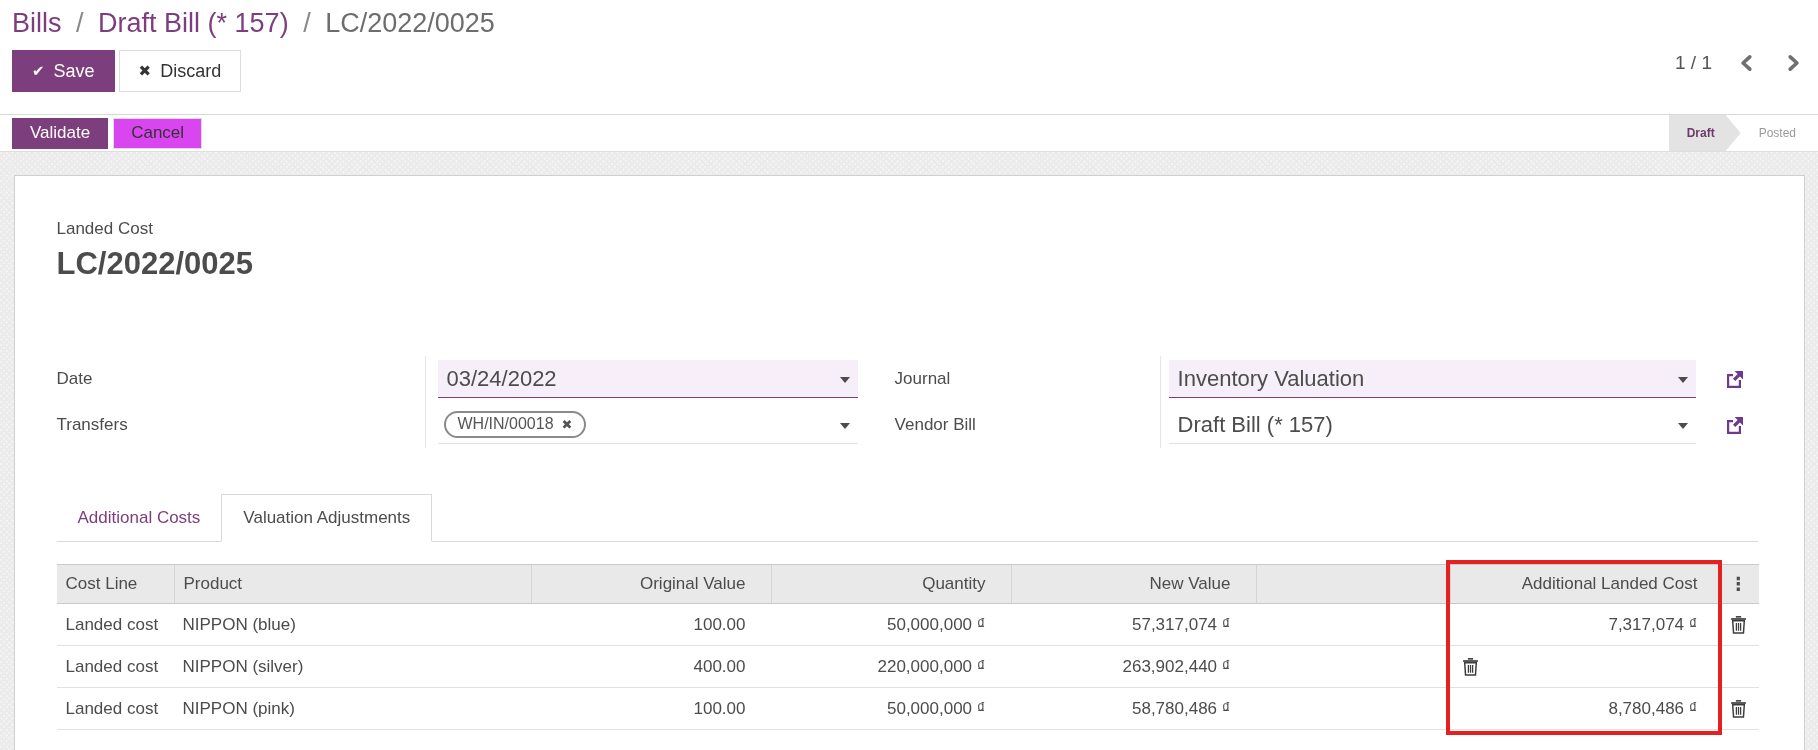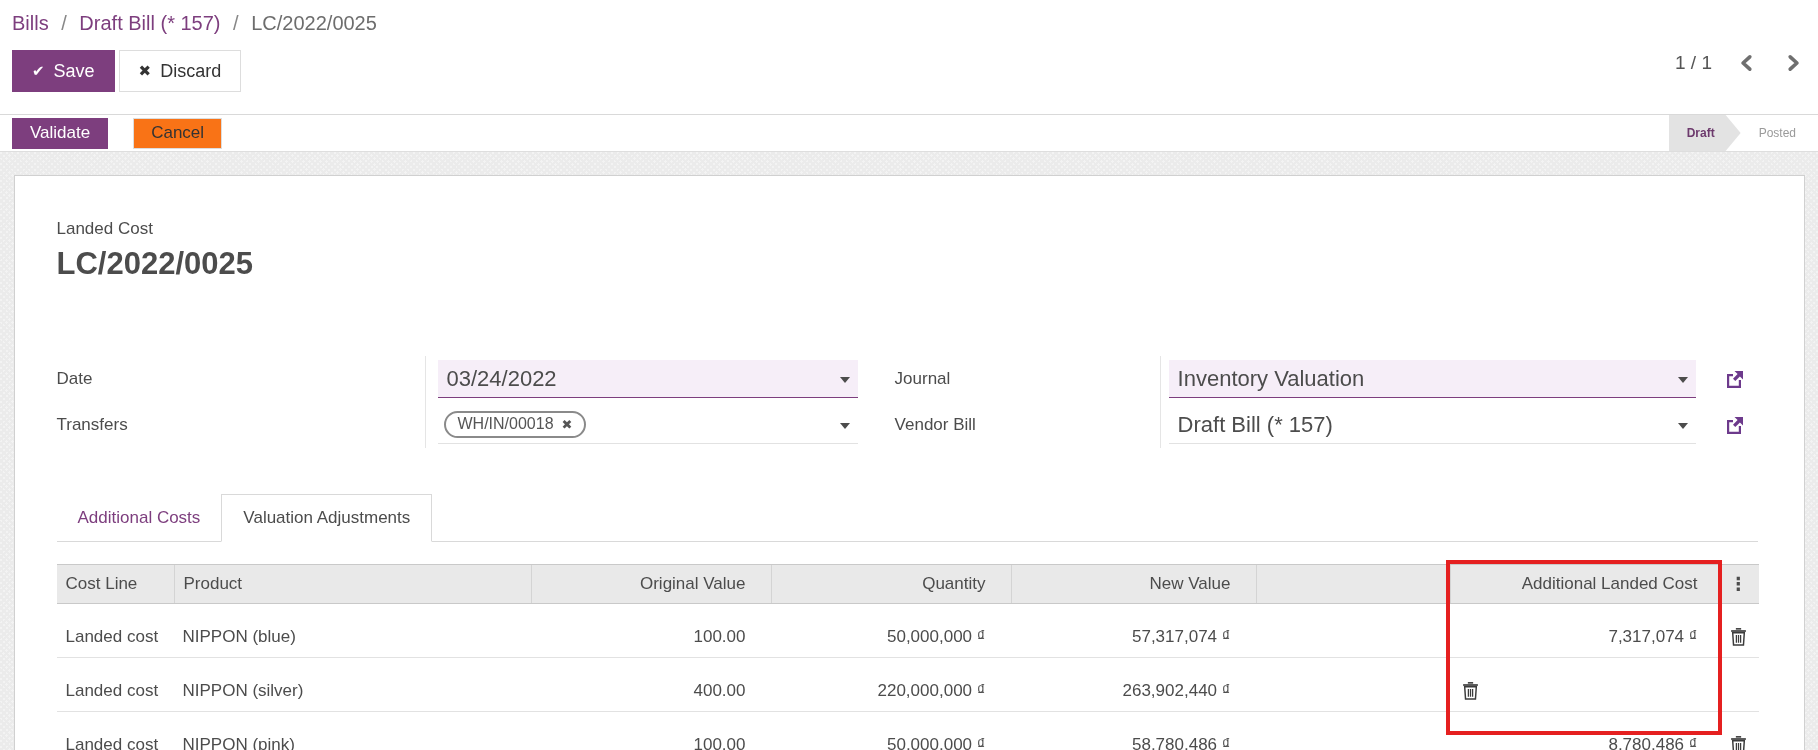--- a/index.html
+++ b/index.html
@@ -5,40 +5,40 @@
   * { box-sizing: border-box; margin: 0; padding: 0; }
   html,body { width:1818px; height:750px; overflow:hidden; }
   body {
     font-family: "Liberation Sans", "DejaVu Sans", sans-serif;
     color:#4c4c4c; background:#fff; font-size:17px;
   }
   .page { width:1818px; height:750px; display:flex; flex-direction:column; }
 
   
   .control-panel { background:#fff; border-bottom:1px solid #d9d9d9; padding:8px 14px 0 12px; height:115px; position:relative; }
-  .breadcrumb { font-size:20px; line-height:30px; white-space:nowrap; }
+  .breadcrumb { font-size:27px; line-height:30px; white-space:nowrap; }
   .breadcrumb .bc-link { color:#7d3e7e; cursor:pointer; }
   .breadcrumb .bc-sep { color:#888; padding:0 7px; }
   .breadcrumb .bc-current { color:#6d6d6d; }
   .btn-row { margin-top:12px; display:flex; }
   .btn { display:inline-flex; align-items:center; gap:9px; font-size:18px; height:42px; padding:0 19px; cursor:pointer; border:1px solid transparent; }
   .btn-primary { background:#7d3e7e; color:#fff; border-color:#7d3e7e; }
   .btn-secondary { background:#fff; color:#333; border-color:#ddd; margin-left:4px; }
   .btn .glyph { font-size:15px; }
   .pager { position:absolute; right:16px; top:52px; display:flex; align-items:center; gap:26px; }
   .pager-count { font-size:19px; color:#555; }
   .pager-chevrons { display:flex; gap:28px; }
   .chev { width:18px; height:18px; cursor:pointer; }
 
   
   .status-bar { background:#fff; border-bottom:1px solid #dedede; height:37px; display:flex; align-items:center; justify-content:space-between; }
   .statusbar-buttons { display:flex; align-items:center; padding-left:12px; gap:5px; height:100%; }
   .btn-sm { display:inline-flex; align-items:center; height:31px; padding:0 17px; font-size:17px; cursor:pointer; border:1px solid transparent; }
   .btn-sm.primary { background:#7d3e7e; color:#fff; }
-  .btn-sm.secondary { background:#f97316; color:#333; border-color:#ddd;margin-left:20px; }
+  .btn-sm.secondary { background:#d946ef; color:#333; border-color:#ddd; }
   .stages { display:flex; align-items:center; height:100%; }
   .stage { display:flex; align-items:center; height:100%; font-size:12px; cursor:pointer; }
   .stage.active { background:#e3e3e3; color:#6d3a6d; font-weight:bold; padding:0 26px 0 18px;
     clip-path: polygon(0 0, calc(100% - 15px) 0, 100% 50%, calc(100% - 15px) 100%, 0 100%); }
   .stage.inactive { color:#9a9a9a; padding:0 22px 0 18px; }
 
   
   .content-bg { flex:1; background-color:#f3f3f3;
     background-image: repeating-linear-gradient(45deg, #ebebeb 0 2px, transparent 2px 4px),
                       repeating-linear-gradient(-45deg, #ebebeb 0 2px, transparent 2px 4px);
@@ -72,21 +72,21 @@
   .ext-link { margin-left:26px; cursor:pointer; display:flex; align-items:center; }
 
   
   .tab-bar { display:flex; align-items:flex-end; margin-top:45px; border-bottom:1px solid #d9d9d9; height:49px; }
   .tab { font-size:17px; padding:13px 21px; cursor:pointer; }
   .tab.inactive { color:#7d3e7e; }
   .tab.active { color:#4c4c4c; background:#fff; border:1px solid #d9d9d9; border-bottom:1px solid #fff; margin-bottom:-1px; }
 
   
   .lc-table { margin-top:22px; position:relative; width:1702px; }
-  .t-row { display:flex; width:100%;margin-top:12px; }
+  .t-row { display:flex; width:100%; }
   .t-head { background:#e9e9e9; border-top:1px solid #c9c9c9; border-bottom:1px solid #c9c9c9; height:40px; }
   .t-head .t-cell { border-left:1px solid #d4d4d4; font-size:17px; color:#4c4c4c; }
   .t-head .t-cell:first-child { border-left:none; }
   .t-body { height:42px; border-bottom:1px solid #e2e2e2; background:#fff; }
   .t-cell { display:flex; align-items:center; font-size:17px; color:#4c4c4c; overflow:hidden; white-space:nowrap; }
   .c-costline { width:117px; padding-left:9px; }
   .c-product  { width:357px; padding-left:9px; }
   .c-qty  { width:240px; justify-content:flex-end; padding-right:25px; }
   .c-orig { width:240px; justify-content:flex-end; padding-right:25px; }
   .c-new  { width:245px; justify-content:flex-end; padding-right:25px; }

